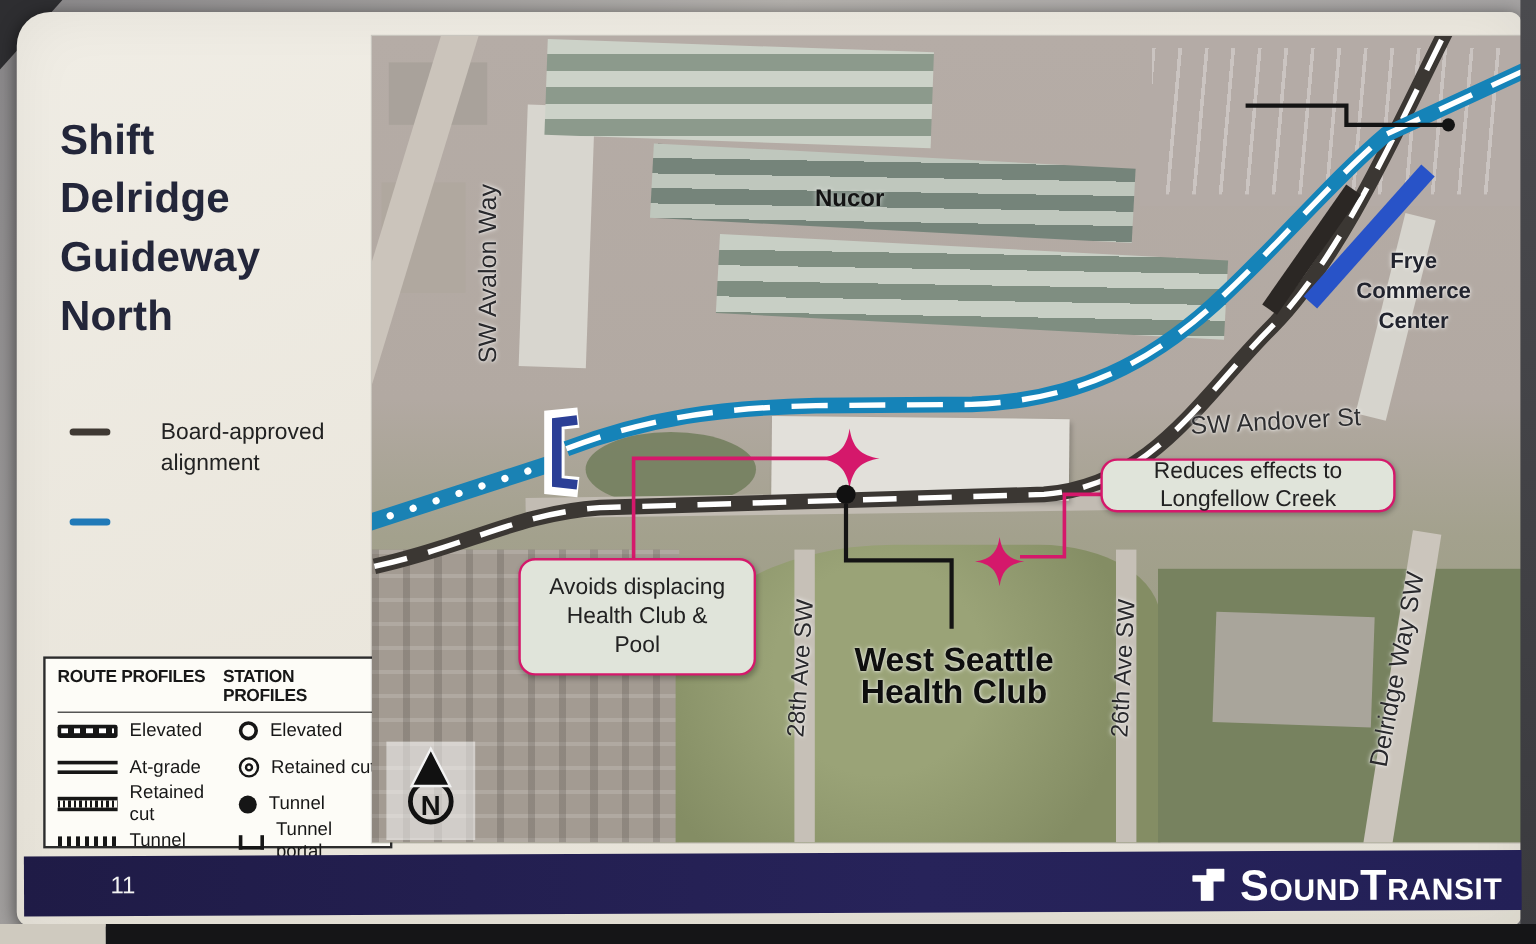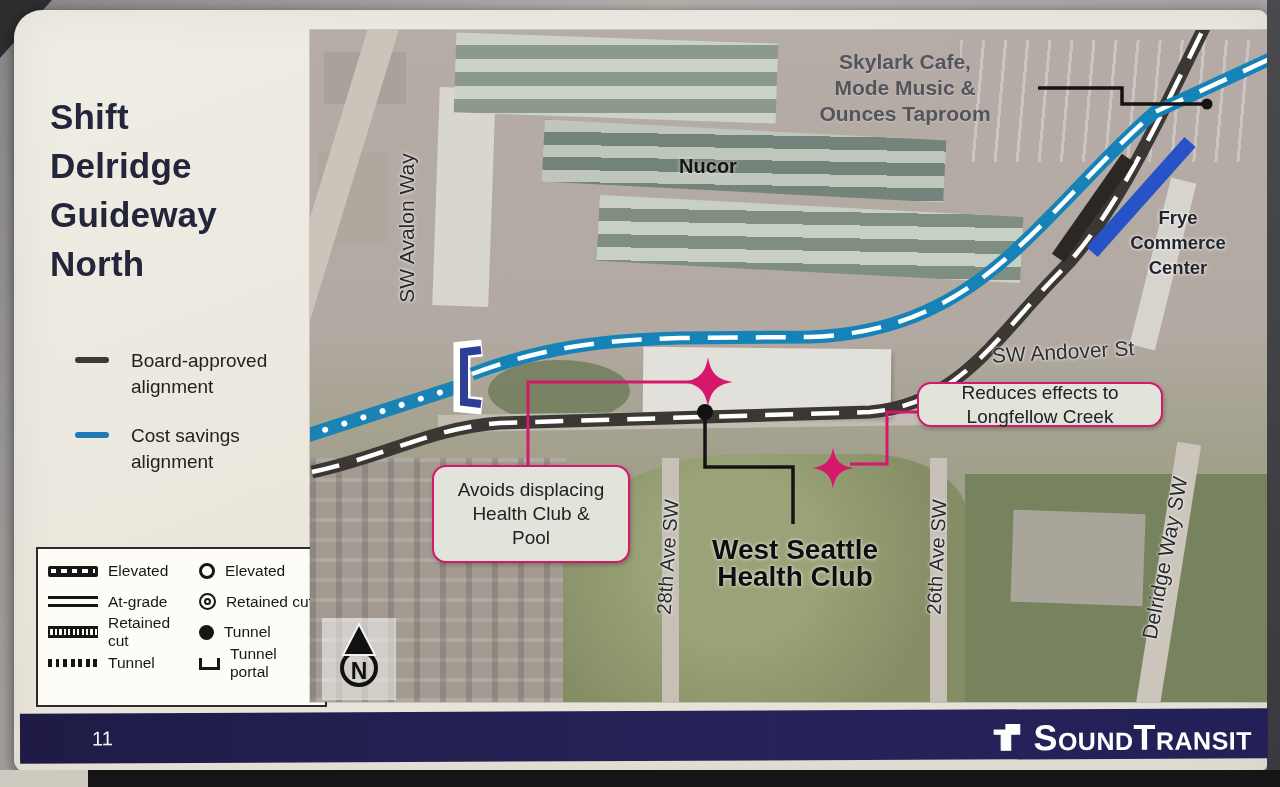--- a/index.html
+++ b/index.html
@@ -17,21 +17,21 @@
     background:linear-gradient(160deg,#f0ede5 0%, #eae6dc 55%, #e3dfd4 100%);
     border-radius:28px 10px 10px 12px;
     box-shadow:0 3px 14px rgba(0,0,0,.55), inset 0 0 50px rgba(0,0,0,.06); z-index:1; }
 
   .pre { white-space:pre-line; }
 
   
   .title { position:absolute; left:36px; top:82px; width:260px; font-size:35px; font-weight:bold;
     line-height:49px; color:#23263a; letter-spacing:.2px; }
 
-  .legend-item { position:absolute; left:61px; display:flex; align-items:flex-start; }
+  .legend-item { position:absolute; left:44px; display:flex; align-items:flex-start;gap:20px; }
   .legend-swatch { width:34px; height:6px; border-radius:3px; margin-top:9px; flex:none; }
   .legend-swatch.dark { background:#3f3933; }
   .legend-swatch.blue { background:#2079b8; }
   .legend-label { margin-left:22px; width:168px; font-size:19px; line-height:26px; color:#222; }
 
   
   .profiles-box { position:absolute; left:22px; top:537px; width:291px; height:160px;
     background:#fdfcf7; border:2px solid #2c2c2c; padding:7px 10px 6px 10px; }
   .profiles-headers { display:flex; border-bottom:1.5px solid #2c2c2c; padding-bottom:5px; }
   .profiles-header { font-size:14.5px; font-weight:bold; color:#171717; letter-spacing:-.3px; }
@@ -152,24 +152,27 @@
 Delridge
 Guideway
 North</div>
 
   <div class="legend-item" style="top:338px;">
     <span class="legend-swatch dark"></span>
     <span class="legend-label">Board-approved alignment</span>
   </div>
   <div class="legend-item" style="top:413px;">
     <span class="legend-swatch blue"></span>
-    <span class="legend-label">Cost savings alignment</span>
   </div>
 
   <div class="profiles-box">
+    <div class="profiles-headers">
+      <span class="profiles-header route">ROUTE PROFILES</span>
+      <span class="profiles-header">STATION PROFILES</span>
+    </div>
     <div class="profiles-cols">
       <div class="profiles-col route">
         <div class="profile-row">
           <span class="sw sw-elevated"></span>
           <span class="profile-label">Elevated</span>
         </div>
         <div class="profile-row">
           <span class="sw sw-atgrade"></span>
           <span class="profile-label">At-grade</span>
         </div>
@@ -255,23 +258,20 @@
       <path d="M540,434 L577,434 L577,382 L608,382" fill="none" stroke="#d5186b" stroke-width="3"></path>
       <path d="M395,390 L395,437 L483,437 L483,494" fill="none" stroke="#141414" stroke-width="3.5"></path>
       <path d="M728,58 L812,58 L812,74 L893,74" fill="none" stroke="#141414" stroke-width="3.5"></path>
       <circle cx="897" cy="74" r="5.5" fill="#141414"></circle>
 
       <path d="M0 -25 C2.5 -9 9 -2.5 25 0 C9 2.5 2.5 9 0 25 C-2.5 9 -9 2.5 -25 0 C-9 -2.5 -2.5 -9 0 -25 Z" transform="translate(398,352)" fill="#d5186b"></path>
       <path d="M0 -25 C2.5 -9 9 -2.5 25 0 C9 2.5 2.5 9 0 25 C-2.5 9 -9 2.5 -25 0 C-9 -2.5 -2.5 -9 0 -25 Z" transform="translate(523,438) scale(0.82)" fill="#d5186b"></path>
       <circle cx="395" cy="382" r="8" fill="#111"></circle>
     </svg>
 
-    <div class="clabel lbl-skylark" style="left:595px; top:58px;">Skylark Cafe,
-Mode Music &amp;
-Ounces Taproom</div>
     <div class="clabel lbl-nucor" style="left:398px; top:136px;">Nucor</div>
     <div class="clabel lbl-frye" style="left:868px; top:212px;">Frye
 Commerce
 Center</div>
     <div class="clabel lbl-andover" style="left:753px; top:322px; transform:translate(-50%,-50%) rotate(-3deg);">SW Andover St</div>
     <div class="clabel lbl-health" style="left:485px; top:533px;">West Seattle
 Health Club</div>
 
     <div class="vlabel street" style="left:97px; top:198px; transform:translate(-50%,-50%) rotate(-90deg); font-size:21px;">SW Avalon Way</div>
     <div class="vlabel street" style="left:358px; top:527px; transform:translate(-50%,-50%) rotate(-86deg);">28th Ave SW</div>

